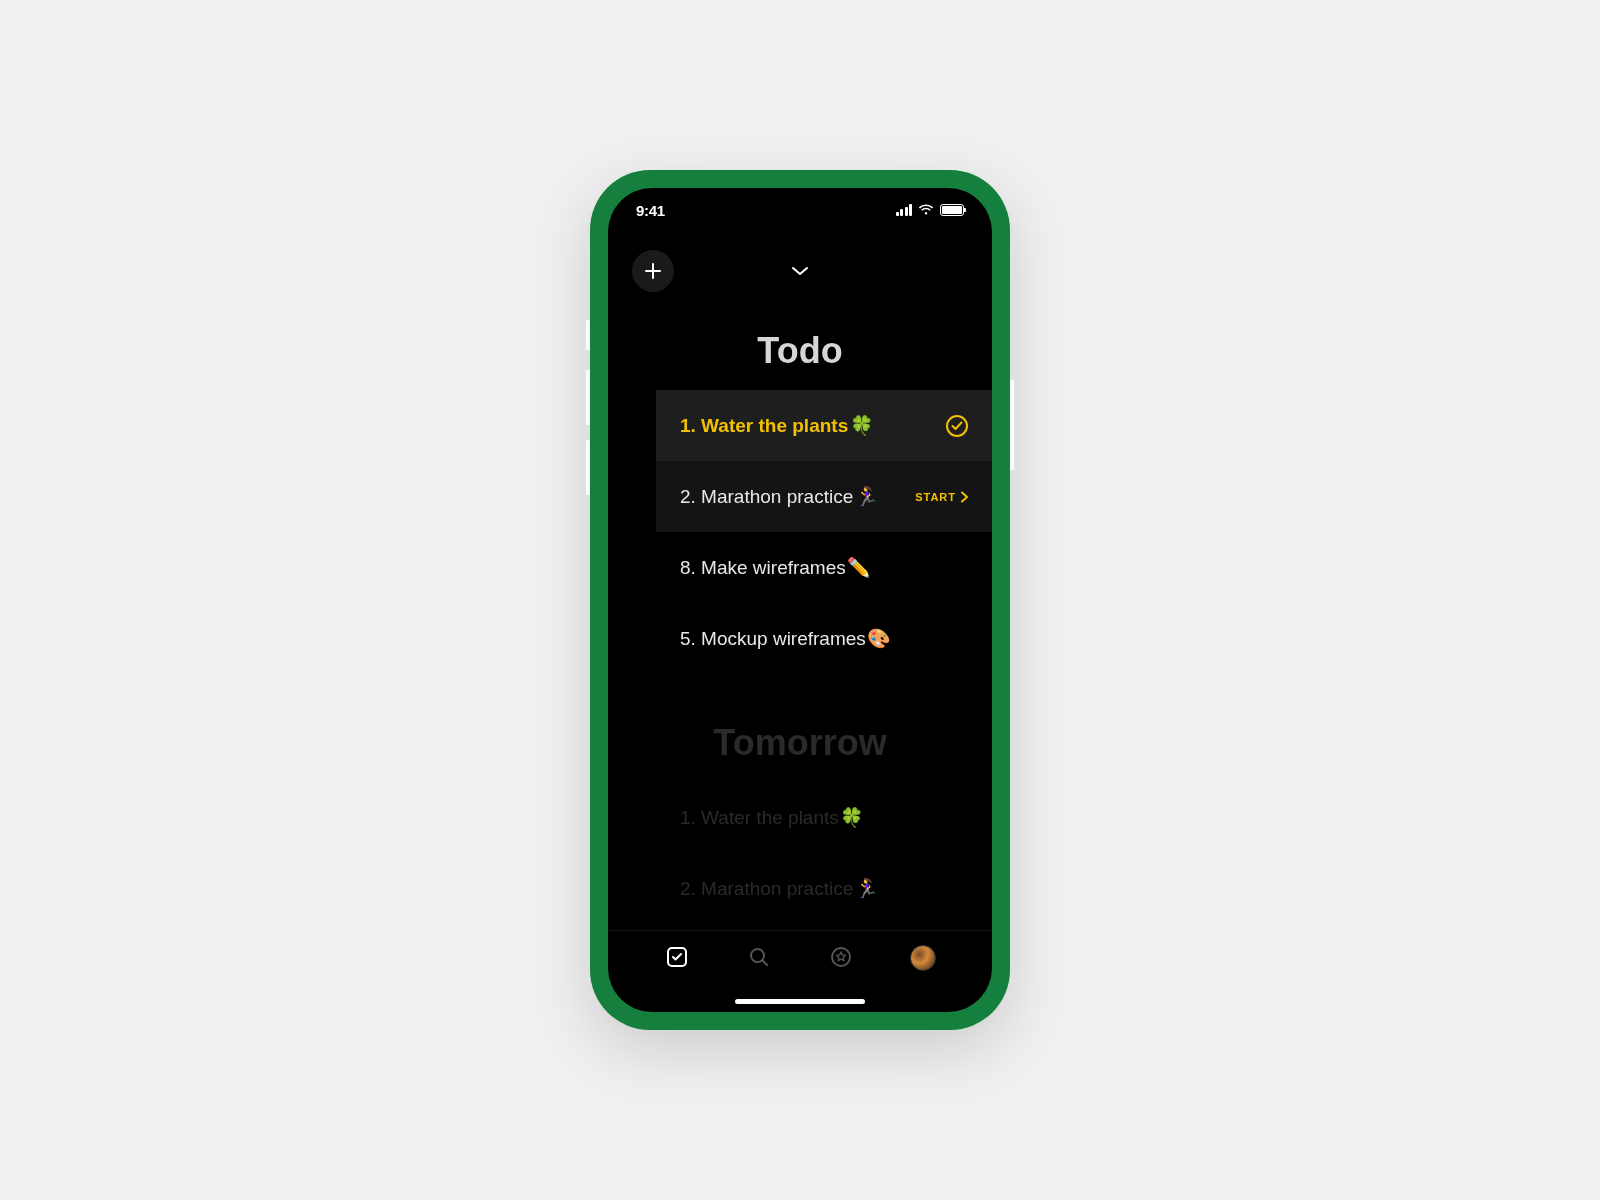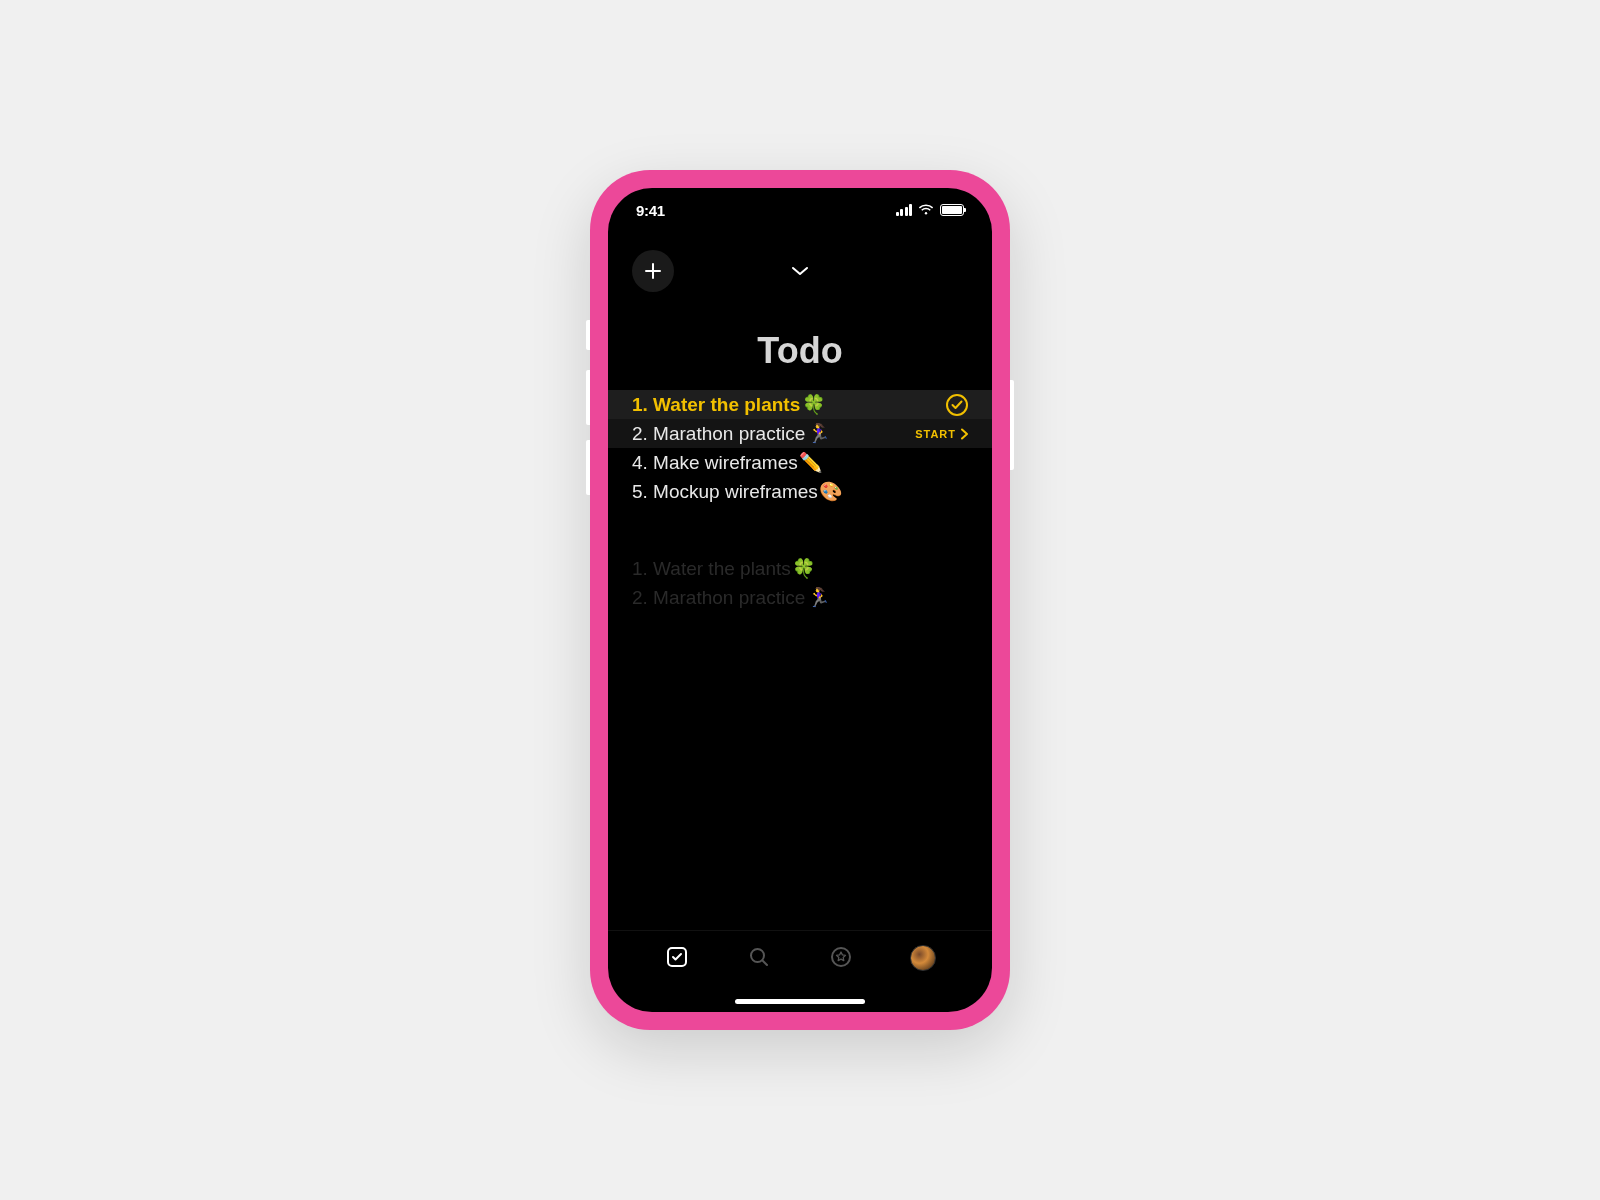--- a/index.html
+++ b/index.html
@@ -14,21 +14,21 @@
       background: #f0f0f0;
       display: flex;
       align-items: center;
       justify-content: center;
       font-family: -apple-system, BlinkMacSystemFont, 'Segoe UI', sans-serif;
     }
 
     .phone-frame {
       width: 420px;
       height: 860px;
-      background: #ec4899;
+      background: #15803d;
       border-radius: 60px;
       padding: 18px;
       position: relative;
       box-shadow: 0 20px 60px rgba(0,0,0,0.15);
     }
 
     
     .side-button-left-1 {
       position: absolute;
       left: -4px;
@@ -200,24 +200,25 @@
       text-align: center;
     }
     .section-title.dim {
       color: #2a2a2a;
     }
 
     .todo-item {
       display: flex;
       align-items: center;
       justify-content: space-between;
-      padding: 3px 24px;
+      padding: 24px 24px;
       font-size: 19px;
       color: #e8e8e8;
       cursor: pointer;
+      margin-left: 48px;
     }
     .todo-item.highlighted-light {
       background: #1e1e1e;
       color: #f2c000;
       font-weight: 600;
     }
     .todo-item.highlighted-dark {
       background: #141414;
     }
     .todo-item.dim {
@@ -384,35 +385,36 @@
             <svg width="8" height="12" viewBox="0 0 8 12">
               <path d="M2 1.5l5 4.5-5 4.5" stroke="#f2c000" stroke-width="2" fill="none" stroke-linecap="round" stroke-linejoin="round"></path>
             </svg>
           </span>
         </span>
       </div>
 
 
       <div class="todo-item">
         <span class="label">
-          <span>4. Make wireframes</span>
+          <span>8. Make wireframes</span>
           <span class="emoji">✏️</span>
         </span>
       </div>
 
       <div class="todo-item">
         <span class="label">
           <span>5. Mockup wireframes</span>
           <span class="emoji">🎨</span>
         </span>
       </div>
 
 
       <div class="spacer"></div>
 
+      <div class="section-title dim">Tomorrow</div>
 
       <div class="todo-item dim">
         <span class="label">
           <span>1. Water the plants</span>
           <span class="emoji">🍀</span>
         </span>
       </div>
 
       <div class="todo-item dim">
         <span class="label">

